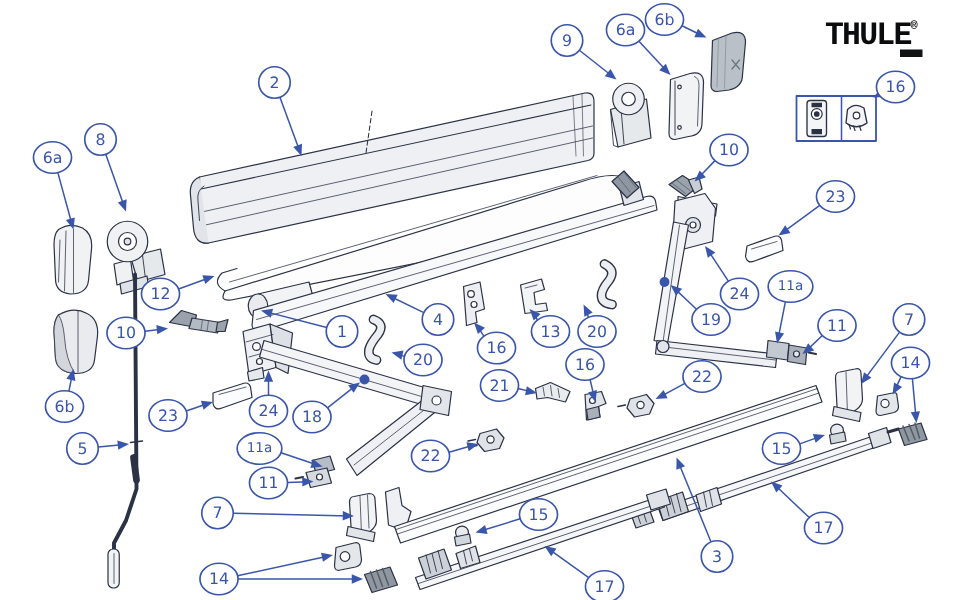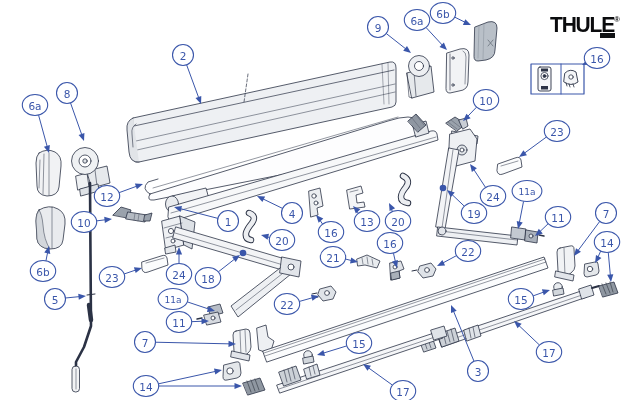--- a/index.html
+++ b/index.html
@@ -1,19 +1,19 @@
 <!DOCTYPE html>
 <html><head>
 <meta charset="utf-8">
 <style>
   html,body{margin:0;padding:0;background:#ffffff;}
   .stage{position:relative;width:640px;height:400px;background:#ffffff;overflow:hidden;
          font-family:"DejaVu Sans",sans-serif;}
   .stage svg{position:absolute;left:0;top:0;}
-  .logo{position:absolute;left:550px;top:13px;color:#0b0c0e;font-family:Liberation Sans, sans-serif;white-space:nowrap;}
+  .logo{position:absolute;left:550px;top:13px;color:#0b0c0e;font-family:Liberation Mono, monospace;white-space:nowrap;}
   .logo-text{font-size:21px;font-weight:900;letter-spacing:-1.2px;display:inline-block;transform:scaleY(1.04);}
   .reg{font-size:8px;vertical-align:10px;font-weight:700;}
   .sweden-badge{position:absolute;left:50px;top:20px;width:15px;height:5px;background:#101214;}
 </style>
 </head>
 <body>
 
 <div class="stage">
 
 <svg width="640" height="400" viewBox="0 0 640 400">

